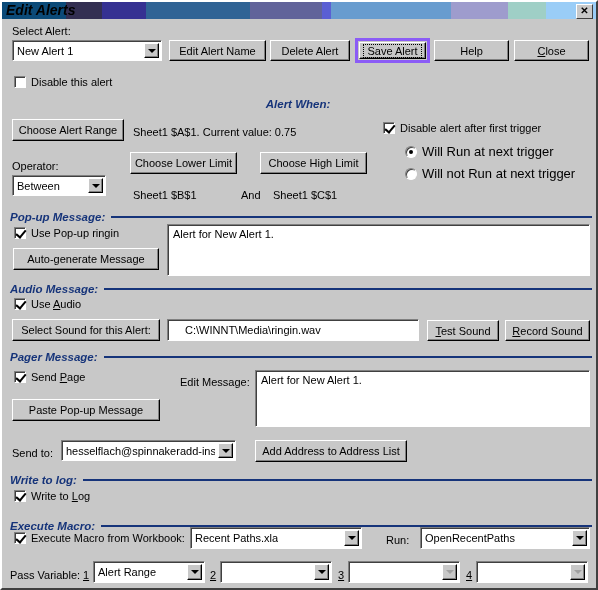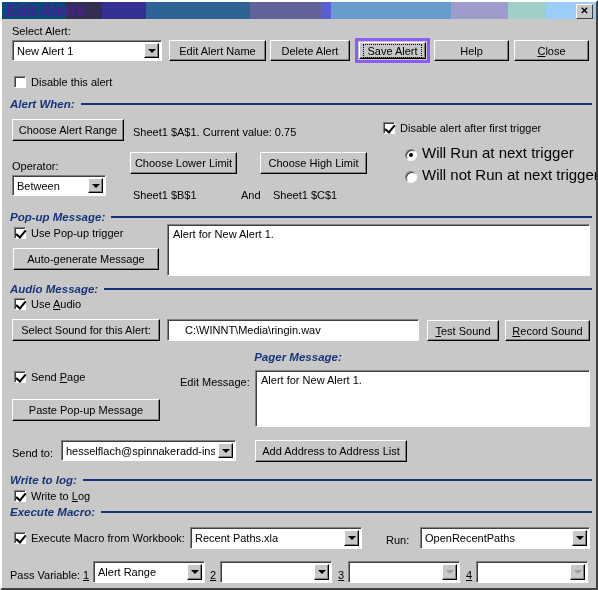--- a/index.html
+++ b/index.html
@@ -33,22 +33,22 @@
     display: flex;
     align-items: stretch;
   }
   .tb-seg { height: 100%; }
   #title-text {
     position: absolute;
     left: 4px;
     top: 1px;
     font-weight: bold;
     font-style: italic;
-    font-size: 16px;
-    color: #4c1d95;
+    font-size: 14px;
+    color: #000000;
     line-height: 15px;
     letter-spacing: 0px;
     white-space: nowrap;
     z-index: 4;
   }
   #close-box {
     position: absolute;
     right: 3px;
     top: 2px;
     width: 15px;
@@ -221,23 +221,23 @@
     position: absolute;
     left: 3px; top: 0px;
     width: 4px; height: 8px;
     border-right: 2px solid #000;
     border-bottom: 2px solid #000;
     transform: rotate(40deg);
   }
   .rbwrap {
     position: absolute;
     display: flex;
-    align-items: flex-end;
-    white-space: nowrap;
-    font-size: 15px;
+    align-items: center;
+    white-space: nowrap;
+    font-size: 13px;
     cursor: default;
   }
   .rbdot {
     width: 12px; height: 12px;
     box-sizing: border-box;
     border-radius: 50%;
     background: #ffffff;
     border: 1px solid #808080;
     border-right-color: #ffffff;
     border-bottom-color: #ffffff;
@@ -321,21 +321,21 @@
   </div>
   <div class="btn" style="left:512px; top:38px; width:75px; height:21px;">
     <span><span class="u">C</span><span>lose</span></span>
   </div>
 
   <div class="cbwrap" style="left:12px; top:74px;">
     <span class="cbbox"></span>
     <span>Disable this alert</span>
   </div>
 
-  <div class="section" style="top:96px; width:582px;">
+  <div class="section" style="top:96px; width:582px;flex-direction:column;">
     <span class="sec-title">Alert When:</span>
     <span class="sec-rule"></span>
   </div>
 
   <div class="btn" style="left:10px; top:117px; width:112px; height:22px;">
     <span>Choose Alert Range</span>
   </div>
   <div class="lbl" style="left:131px; top:124px;">Sheet1 $A$1. Current value: 0.75</div>
 
   <div class="cbwrap" style="left:381px; top:120px;">
@@ -369,21 +369,21 @@
   <div class="lbl" style="left:239px; top:187px;">And</div>
   <div class="lbl" style="left:271px; top:187px;">Sheet1 $C$1</div>
 
   <div class="section" style="top:209px; width:582px;">
     <span class="sec-title">Pop-up Message:</span>
     <span class="sec-rule"></span>
   </div>
 
   <div class="cbwrap" style="left:12px; top:225px;">
     <span class="cbbox checked"></span>
-    <span>Use Pop-up trigger</span>
+    <span>Use Pop-up ringin</span>
   </div>
   <div class="btn" style="left:11px; top:246px; width:146px; height:22px;">
     <span>Auto-generate Message</span>
   </div>
   <div class="textarea" style="left:165px; top:222px; width:423px; height:52px;">
     <span>Alert for New Alert 1.</span>
   </div>
 
   <div class="section" style="top:281px; width:582px;">
     <span class="sec-title">Audio Message:</span>
@@ -401,21 +401,21 @@
   <div class="field" style="left:165px; top:317px; width:252px; height:22px; line-height:16px;">
     <span>C:\WINNT\Media\ringin.wav</span>
   </div>
   <div class="btn" style="left:425px; top:318px; width:72px; height:21px;">
     <span><span class="u">T</span><span>est Sound</span></span>
   </div>
   <div class="btn" style="left:503px; top:318px; width:85px; height:21px;">
     <span><span class="u">R</span><span>ecord Sound</span></span>
   </div>
 
-  <div class="section" style="top:349px; width:582px;flex-direction:column;">
+  <div class="section" style="top:349px; width:582px;">
     <span class="sec-title">Pager Message:</span>
     <span class="sec-rule"></span>
   </div>
 
   <div class="cbwrap" style="left:12px; top:369px;">
     <span class="cbbox checked"></span>
     <span><span>Send </span><span class="u">P</span><span>age</span></span>
   </div>
   <div class="btn" style="left:10px; top:397px; width:148px; height:22px;">
     <span>Paste Pop-up Message</span>
@@ -438,21 +438,21 @@
 
   <div class="section" style="top:472px; width:582px;">
     <span class="sec-title">Write to log:</span>
     <span class="sec-rule"></span>
   </div>
   <div class="cbwrap" style="left:12px; top:488px;">
     <span class="cbbox checked"></span>
     <span><span>Write to </span><span class="u">L</span><span>og</span></span>
   </div>
 
-  <div class="section" style="top:504px; width:582px;">
+  <div class="section" style="top:518px; width:582px;">
     <span class="sec-title">Execute Macro:</span>
     <span class="sec-rule"></span>
   </div>
 
   <div class="cbwrap" style="left:12px; top:530px;">
     <span class="cbbox checked"></span>
     <span>Execute Macro from Workbook:</span>
   </div>
   <div class="combo" style="left:188px; top:525px; width:172px; height:22px;">
     <div class="cval">Recent Paths.xla</div>

